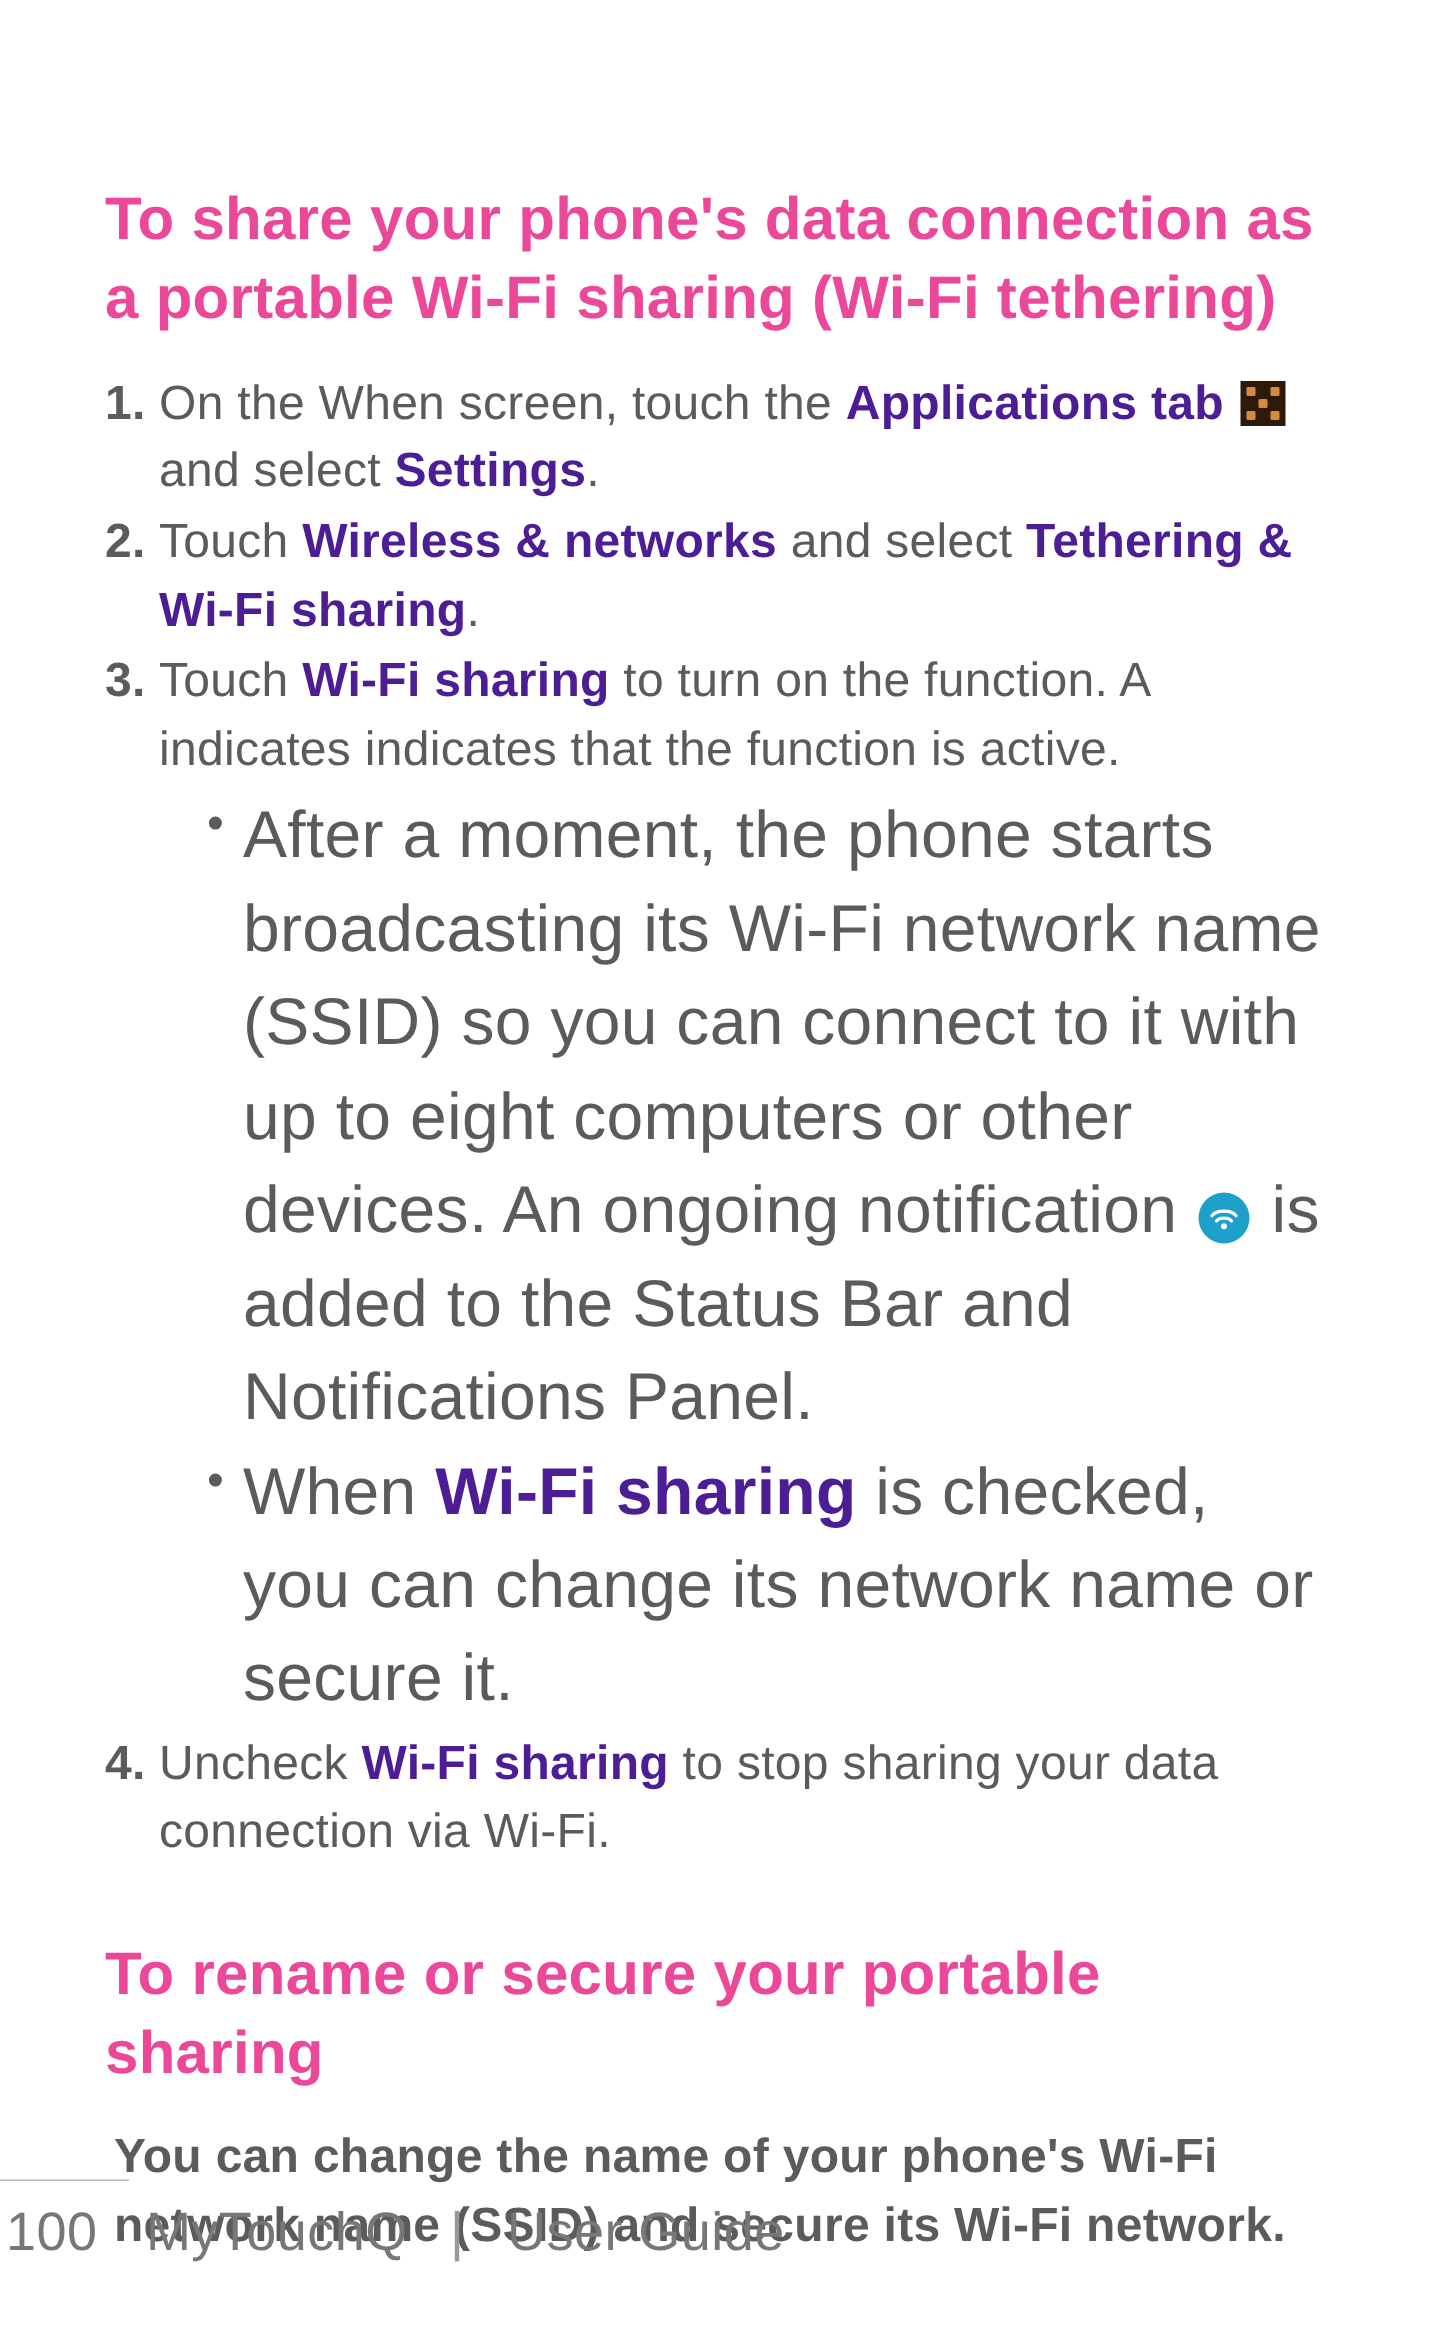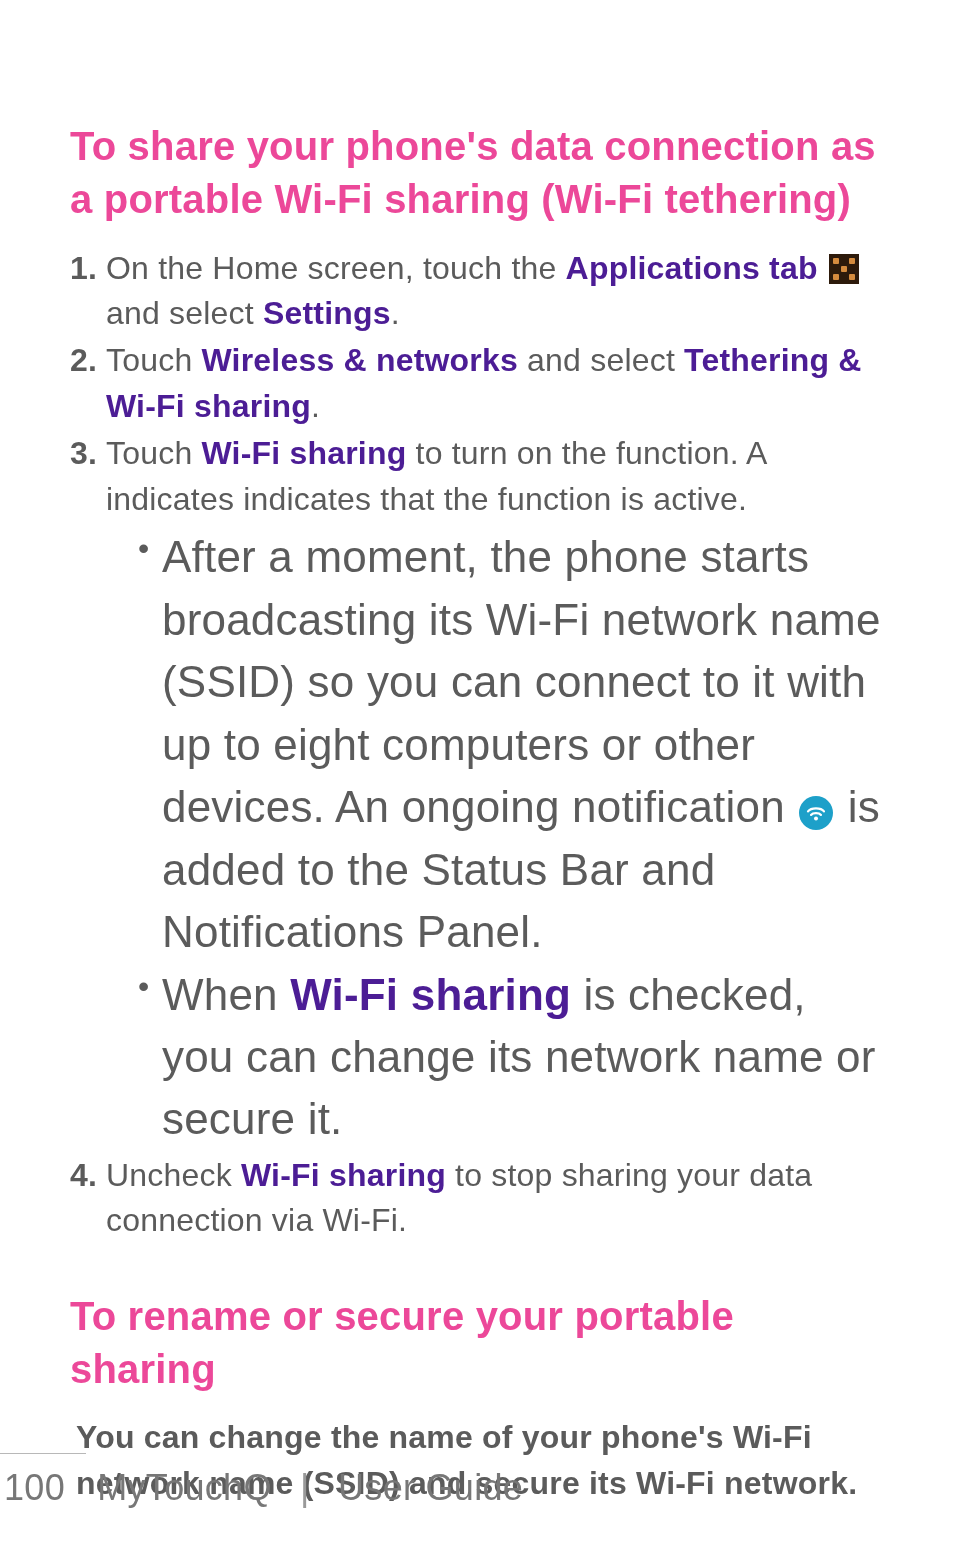--- a/index.html
+++ b/index.html
@@ -159,21 +159,21 @@
 
 <div class="page">
 
 
   <h2 class="section">To share your phone's data connection as a portable Wi-Fi sharing (Wi-Fi tethering)</h2>
 
   <ol class="steps">
 
     <li>
       <span class="num">1.</span>
-      <span>On the Home screen, touch the </span><strong>Applications tab</strong>
+      <span>On the When screen, touch the </span><strong>Applications tab</strong>
       <span class="apps-icon"><span class="d1"></span><span class="d2"></span><span class="d3"></span><span class="d4"></span><span class="d5"></span></span><span> and select </span><strong>Settings</strong><span>.</span>
     </li>
 
     <li>
       <span class="num">2.</span>
       <span>Touch </span><strong>Wireless &amp; networks</strong><span> and select </span><strong>Tethering &amp; Wi-Fi sharing</strong><span>.</span>
     </li>
 
     <li>
       <span class="num">3.</span>

